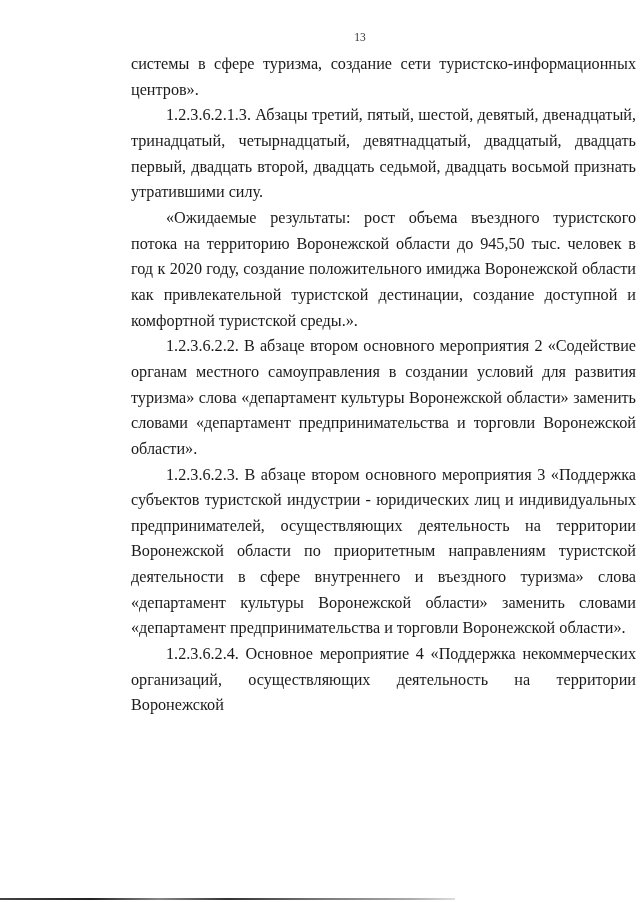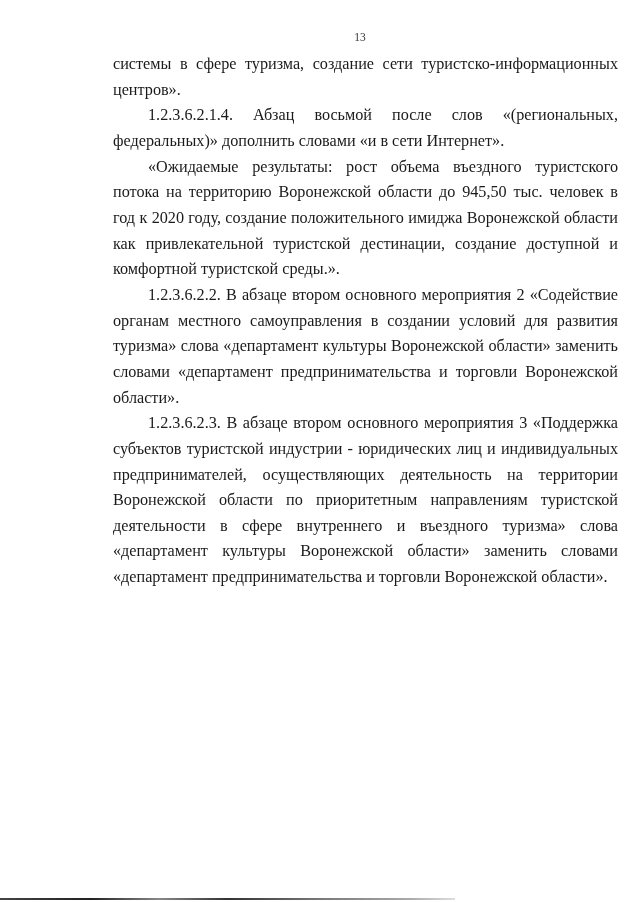--- a/index.html
+++ b/index.html
@@ -5,37 +5,38 @@
   html, body { margin: 0; padding: 0; }
   body {
     width: 640px; height: 902px; background: #ffffff; position: relative; overflow: hidden;
     font-family: "Liberation Serif", "DejaVu Serif", serif; color: #1a1a1a;
   }
   .page-number {
     position: absolute; top: 31px; left: 0; width: 720px; text-align: center;
     font-size: 11.5px; color: #333;
   }
   .content {
-    position: absolute; top: 52px; left: 113px; width: 505px;
+    position: absolute; top: 52px; left: 131px; width: 505px;
     font-size: 16.2px; line-height: 25.65px; font-family: Liberation Serif, serif;
   }
   .content p { margin: 0; text-align: justify; text-align-last: left; }
   .content p.indent { text-indent: 35px; }
   .content p.justify-all { text-align-last: justify; }
   .scan-line {
     position: absolute; left: 0; top: 898px; width: 455px; height: 2px;
     background: linear-gradient(to right, #444 0%, #222 20%, #888 35%, #333 50%, #777 70%, #aaa 90%, #ddd 100%);
   }
 </style>
 </head>
 <body>
 
 <div class="page-number">13</div>
 
 <div class="content">
   <p>системы в сфере туризма, создание сети туристско-информационных центров».</p>
-  <p class="indent">1.2.3.6.2.1.4. Абзац восьмой после слов «(региональных, федеральных)» дополнить словами «и в сети Интернет».</p>
+  <p class="indent">1.2.3.6.2.1.3. Абзацы третий, пятый, шестой, девятый, двенадцатый, тринадцатый, четырнадцатый, девятнадцатый, двадцатый, двадцать первый, двадцать второй, двадцать седьмой, двадцать восьмой признать утратившими силу.</p>
   <p class="indent">«Ожидаемые результаты: рост объема въездного туристского потока на территорию Воронежской области до 945,50 тыс. человек в год к 2020 году, создание положительного имиджа Воронежской области как привлекательной туристской дестинации, создание доступной и комфортной туристской среды.».</p>
   <p class="indent">1.2.3.6.2.2. В абзаце втором основного мероприятия 2 «Содействие органам местного самоуправления в создании условий для развития туризма» слова «департамент культуры Воронежской области» заменить словами «департамент предпринимательства и торговли Воронежской области».</p>
   <p class="indent">1.2.3.6.2.3. В абзаце втором основного мероприятия 3 «Поддержка субъектов туристской индустрии - юридических лиц и индивидуальных предпринимателей, осуществляющих деятельность на территории Воронежской области по приоритетным направлениям туристской деятельности в сфере внутреннего и въездного туризма» слова «департамент культуры Воронежской области» заменить словами «департамент предпринимательства и торговли Воронежской области».</p>
+  <p class="indent justify-all">1.2.3.6.2.4. Основное мероприятие 4 «Поддержка некоммерческих организаций, осуществляющих деятельность на территории Воронежской</p>
 </div>
 
 <div class="scan-line"></div>
 
 </body></html>

